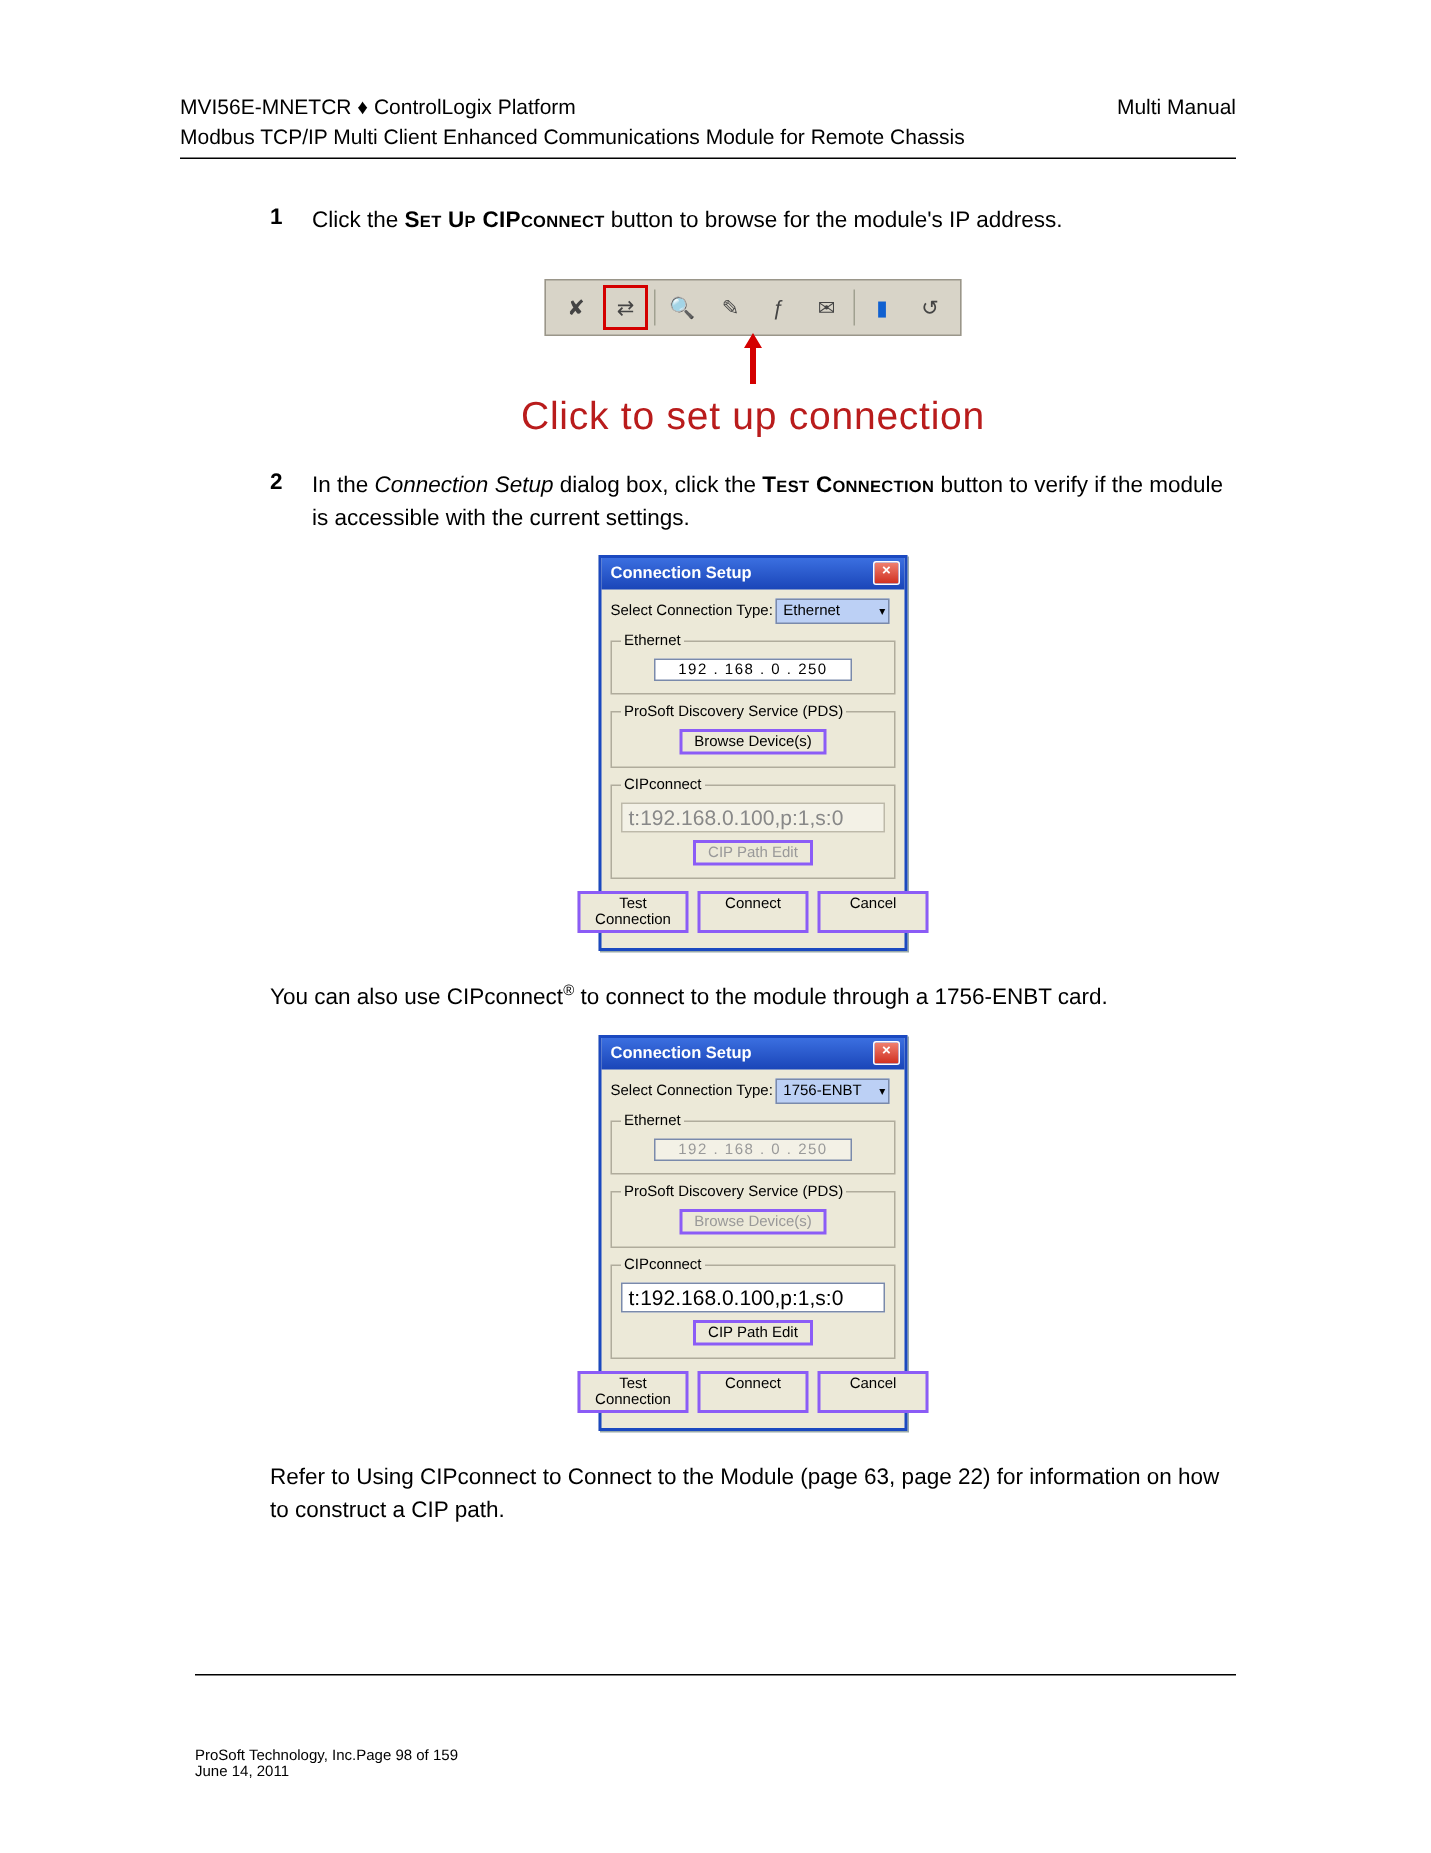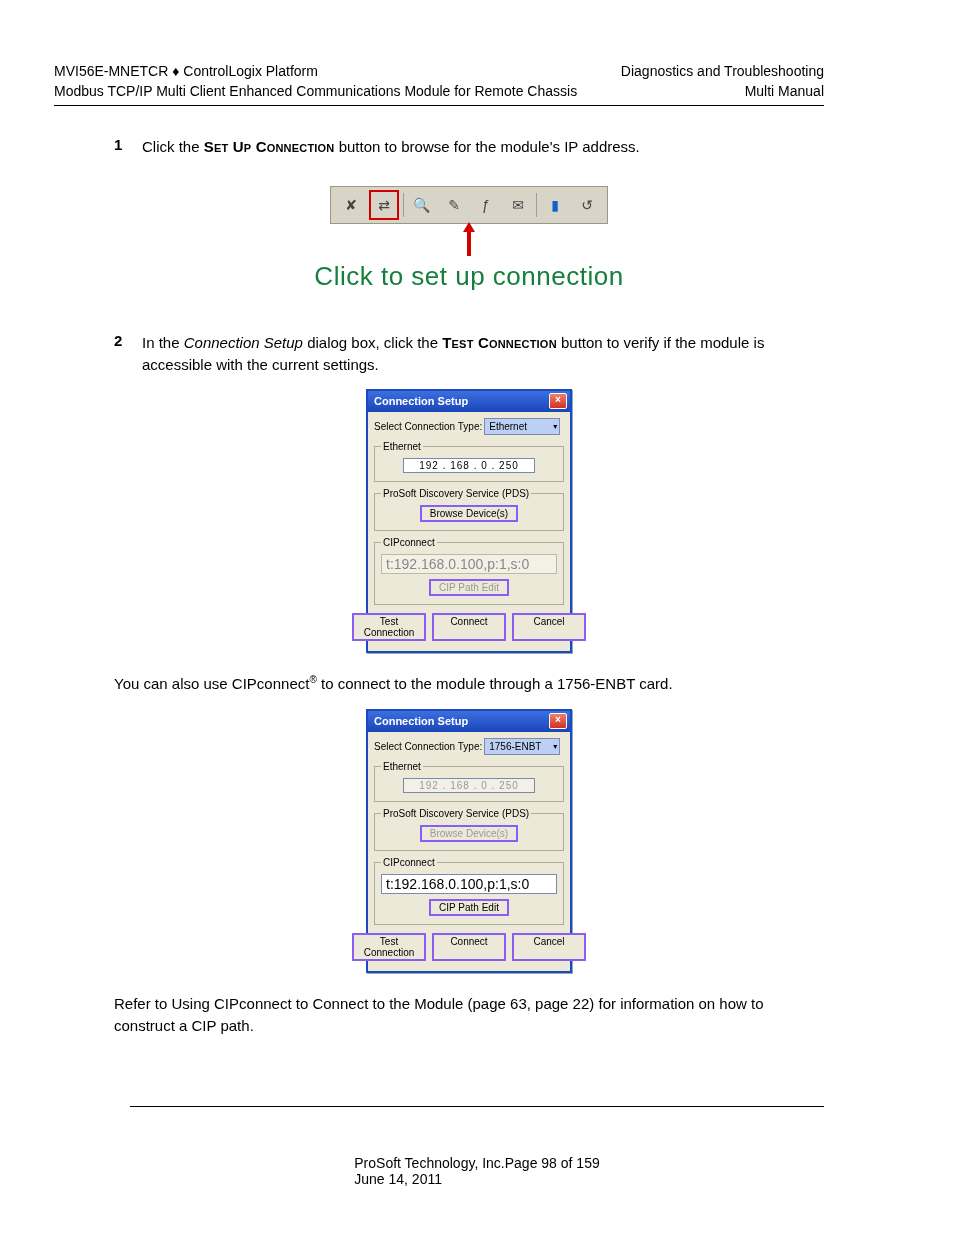--- a/index.html
+++ b/index.html
@@ -8,21 +8,21 @@
     background: #fff;
     font-family: Arial, Helvetica, sans-serif;
     color: #000;
     font-size: 15px;
   }
   .page {
     width: 954px;
     height: 1235px;
     position: relative;
     box-sizing: border-box;
-    padding: 62px 130px 0 54px;
+    padding: 62px 130px 0 120px;
   }
   .header-row {
     display: flex;
     justify-content: space-between;
     font-size: 14px;
     line-height: 1.4;
   }
   .header-left { text-align: left; }
   .header-right { text-align: right; }
   .hr {
@@ -53,22 +53,22 @@
     width: 26px; height: 26px;
     display: inline-flex; align-items: center; justify-content: center;
     font-size: 14px; color: #444;
     border: 1px solid transparent;
   }
   .tbtn.sel { border: 2px solid #d40000; }
   .tsep { width:1px; height:24px; background:#a0a090; }
   .arrow-stem-wrap { text-align:center; margin-top:-2px;}
   .arrow-svg { display:inline-block; }
   .click-caption {
-    color:#15803d; font-size:26px; letter-spacing:0.5px;
-    text-align:center; margin-top:-4px; margin-bottom:40px;
+    color:#b91c1c; font-size:26px; letter-spacing:0.5px;
+    text-align:center; margin-top:-4px; margin-bottom:20px;
   }
 
   
   .dialog-wrap { text-align:center; margin: 14px 0 20px 0; }
   .dialog {
     display:inline-block;
     width: 202px;
     text-align:left;
     font-size: 10px;
     font-family: Tahoma, Arial, sans-serif;
@@ -145,47 +145,46 @@
   }
 
   .body-para { margin: 14px 0 10px 0; line-height:1.45; }
 
   
   .page-footer {
     position:absolute;
     left:130px; right:130px; bottom:48px;
   }
   .ftr-hr { border:none; border-top:1px solid #000; margin:0 0 4px 0; }
-  .ftr-row { display:flex; justify-content:center; font-size:14px;margin-top:48px; }
+  .ftr-row { display:flex; justify-content:flex-start; font-size:10px;margin-top:48px; }
 </style>
 </head>
 <body>
 
 <div class="page">
 
   <div class="header-row">
     <div class="header-left">
       <div>
         <span>MVI56E-MNETCR </span>♦<span> ControlLogix Platform</span>
       </div>
       <div>Modbus TCP/IP Multi Client Enhanced Communications Module for Remote Chassis</div>
     </div>
     <div class="header-right">
-      <div>Diagnostics and Troubleshooting</div>
       <div>Multi Manual</div>
     </div>
   </div>
   <hr class="hr">
 
   <div class="content">
 
     <div class="step">
       <div class="step-num">1</div>
       <div class="step-text">
-        <span>Click the </span><span class="smallcaps">Set Up Connection</span><span> button to browse for the module's IP address.</span>
+        <span>Click the </span><span class="smallcaps">Set Up CIPconnect</span><span> button to browse for the module's IP address.</span>
       </div>
     </div>
 
     <div class="toolbar-figure">
       <div class="toolbar">
         <span class="tbtn">✘</span>
         <span class="tbtn sel">⇄</span>
         <span class="tsep"></span>
         <span class="tbtn">🔍</span>
         <span class="tbtn">✎</span>

